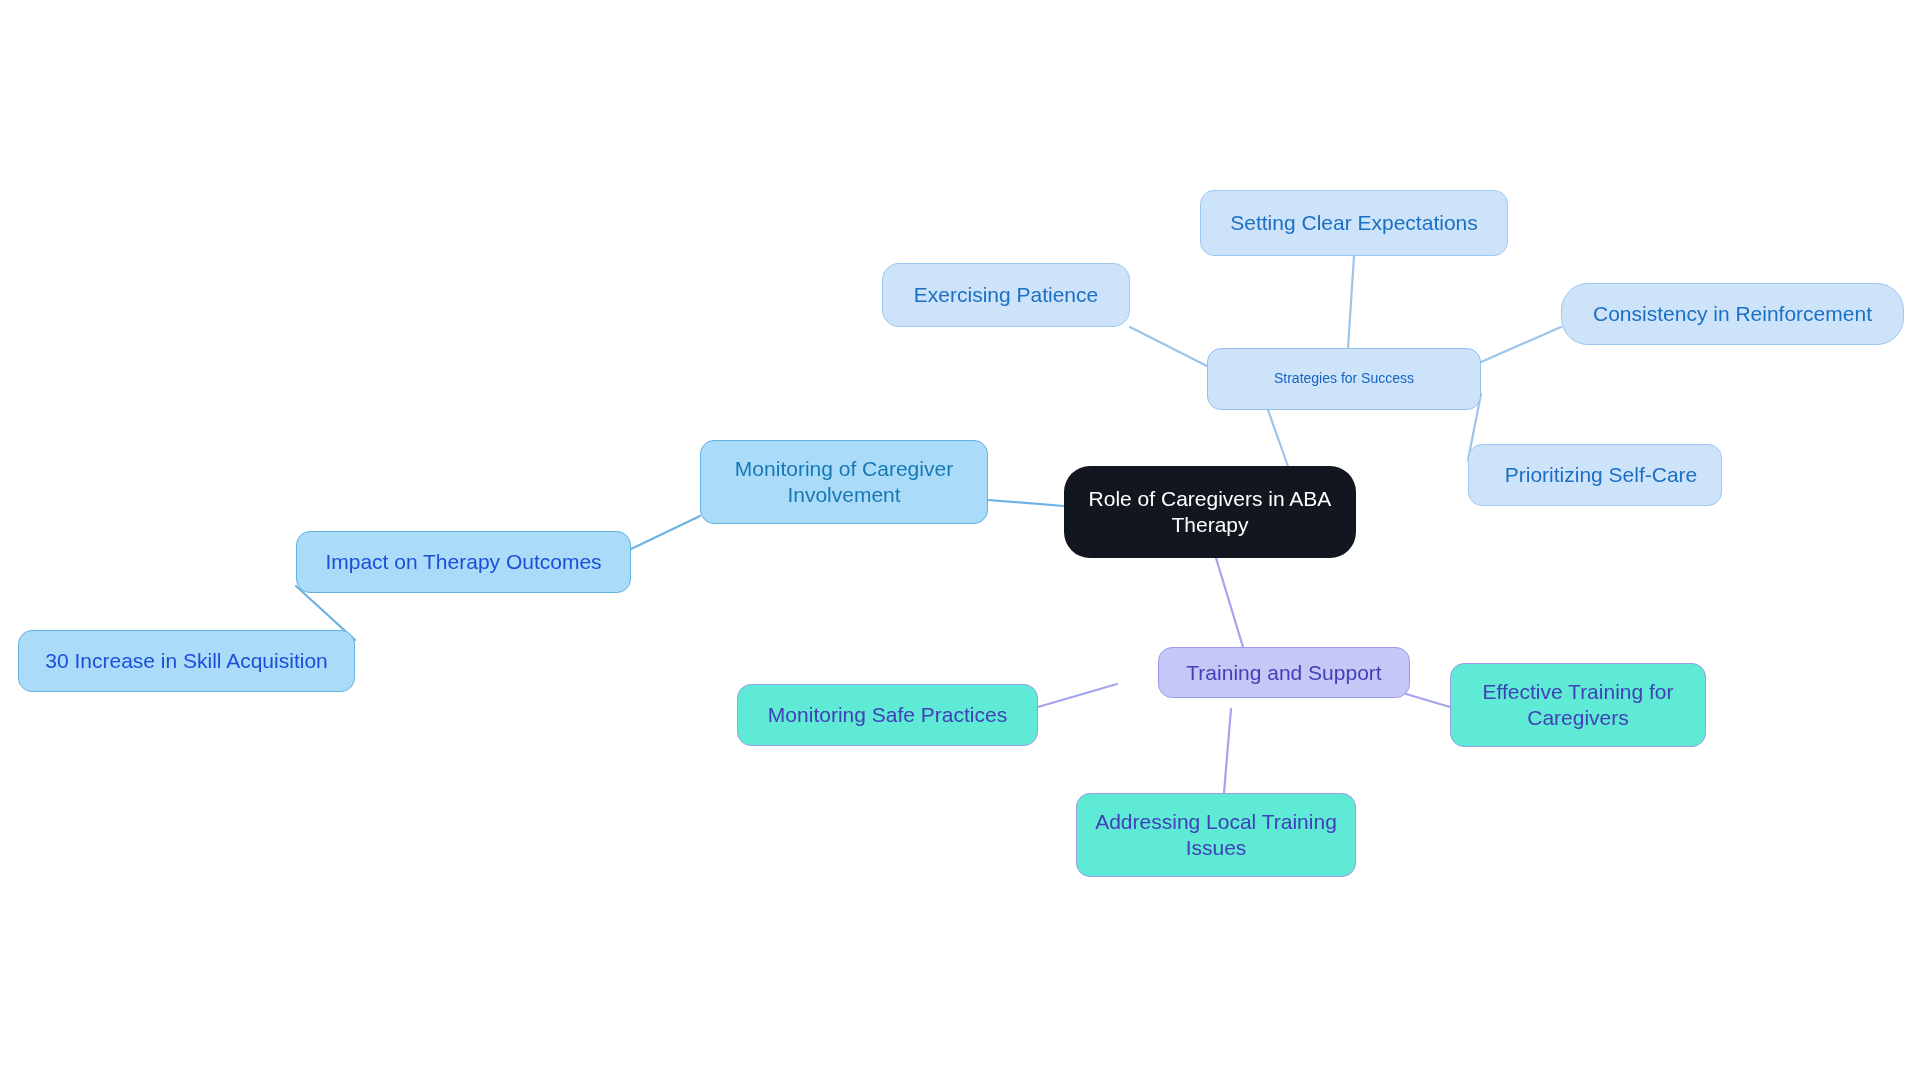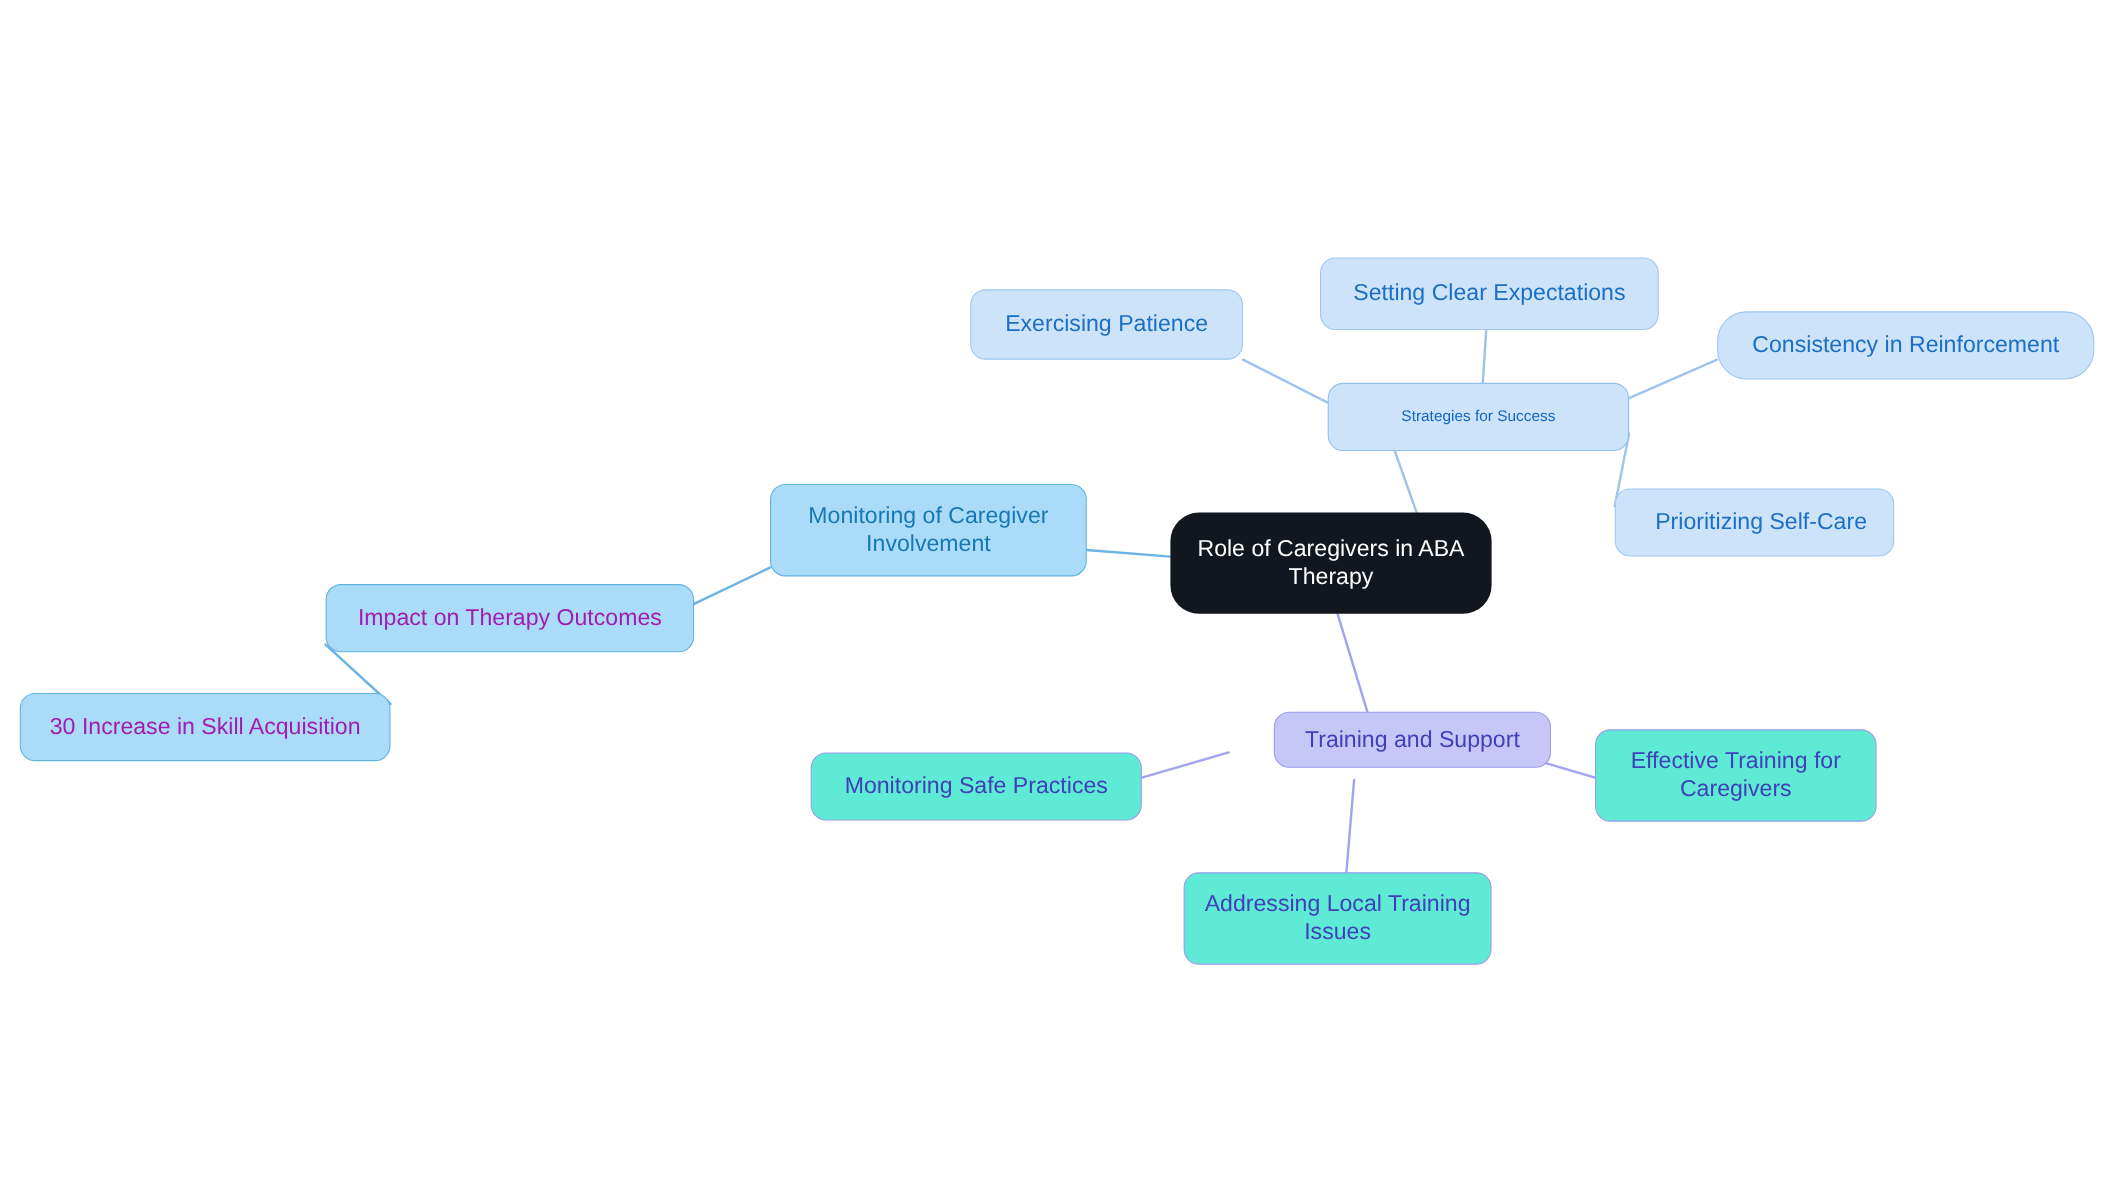--- a/index.html
+++ b/index.html
@@ -58,21 +58,21 @@
   }
   .node.branch-sky {
     background: #aadcfa;
     border-color: #62b3e0;
     color: #1878b4;
     font-size: 21px;
   }
   .node.leaf-sky {
     background: #aadcfa;
     border-color: #62b3e0;
-    color: #a21caf;
+    color: #1d4ed8;
     font-size: 21px;
   }
   .node.branch-purple {
     background: #c6c7f7;
     border-color: #9b9cea;
     color: #4040b8;
     font-size: 21px;
   }
   .node.leaf-purple {
     background: #5eead4;
@@ -96,22 +96,22 @@
       <line x1="700" y1="516" x2="631" y2="549" stroke="#6ab3e3" stroke-width="2.2" stroke-linecap="round"></line>
       <line x1="296" y1="586" x2="355" y2="640" stroke="#6ab3e3" stroke-width="2.2" stroke-linecap="round"></line>
       <line x1="1117" y1="684" x2="1038" y2="707" stroke="#a3a4ee" stroke-width="2.2" stroke-linecap="round"></line>
       <line x1="1369" y1="683" x2="1450" y2="707" stroke="#a3a4ee" stroke-width="2.2" stroke-linecap="round"></line>
       <line x1="1231" y1="709" x2="1224" y2="793" stroke="#a3a4ee" stroke-width="2.2" stroke-linecap="round"></line>
     </svg>
   <div id="nodes">
       <div class="node root" style="left: 1064px; top: 466px; width: 292px; height: 92px;">Role of Caregivers in ABA
 Therapy</div>
       <div class="node branch-blue" style="left: 1207px; top: 348px; width: 274px; height: 62px;">Strategies for Success</div>
-      <div class="node leaf-blue" style="left: 1200px; top: 190px; width: 308px; height: 66px; margin-top: 44px;">Setting Clear Expectations</div>
-      <div class="node leaf-blue" style="left: 882px; top: 263px; width: 248px; height: 64px;">Exercising Patience</div>
+      <div class="node leaf-blue" style="left: 1200px; top: 190px; width: 308px; height: 66px;">Setting Clear Expectations</div>
+      <div class="node leaf-blue" style="left: 882px; top: 263px; width: 248px; height: 64px; border-radius: 17px;">Exercising Patience</div>
       <div class="node leaf-blue" style="left: 1561px; top: 283px; width: 343px; height: 62px; border-radius: 27px;">Consistency in Reinforcement</div>
       <div class="node leaf-blue" style="left: 1468px; top: 444px; width: 254px; height: 62px; padding-left: 12px;">Prioritizing Self-Care</div>
       <div class="node branch-sky" style="left: 700px; top: 440px; width: 288px; height: 84px;">Monitoring of Caregiver
 Involvement</div>
       <div class="node leaf-sky" style="left: 296px; top: 531px; width: 335px; height: 62px;">Impact on Therapy Outcomes</div>
       <div class="node leaf-sky" style="left: 18px; top: 630px; width: 337px; height: 62px;">30 Increase in Skill Acquisition</div>
       <div class="node branch-purple" style="left: 1117px; top: 647px; width: 252px; height: 51px; margin-left: 41px;">Training and Support</div>
       <div class="node leaf-purple" style="left: 737px; top: 684px; width: 301px; height: 62px;">Monitoring Safe Practices</div>
       <div class="node leaf-purple" style="left: 1450px; top: 663px; width: 256px; height: 84px;">Effective Training for
 Caregivers</div>

